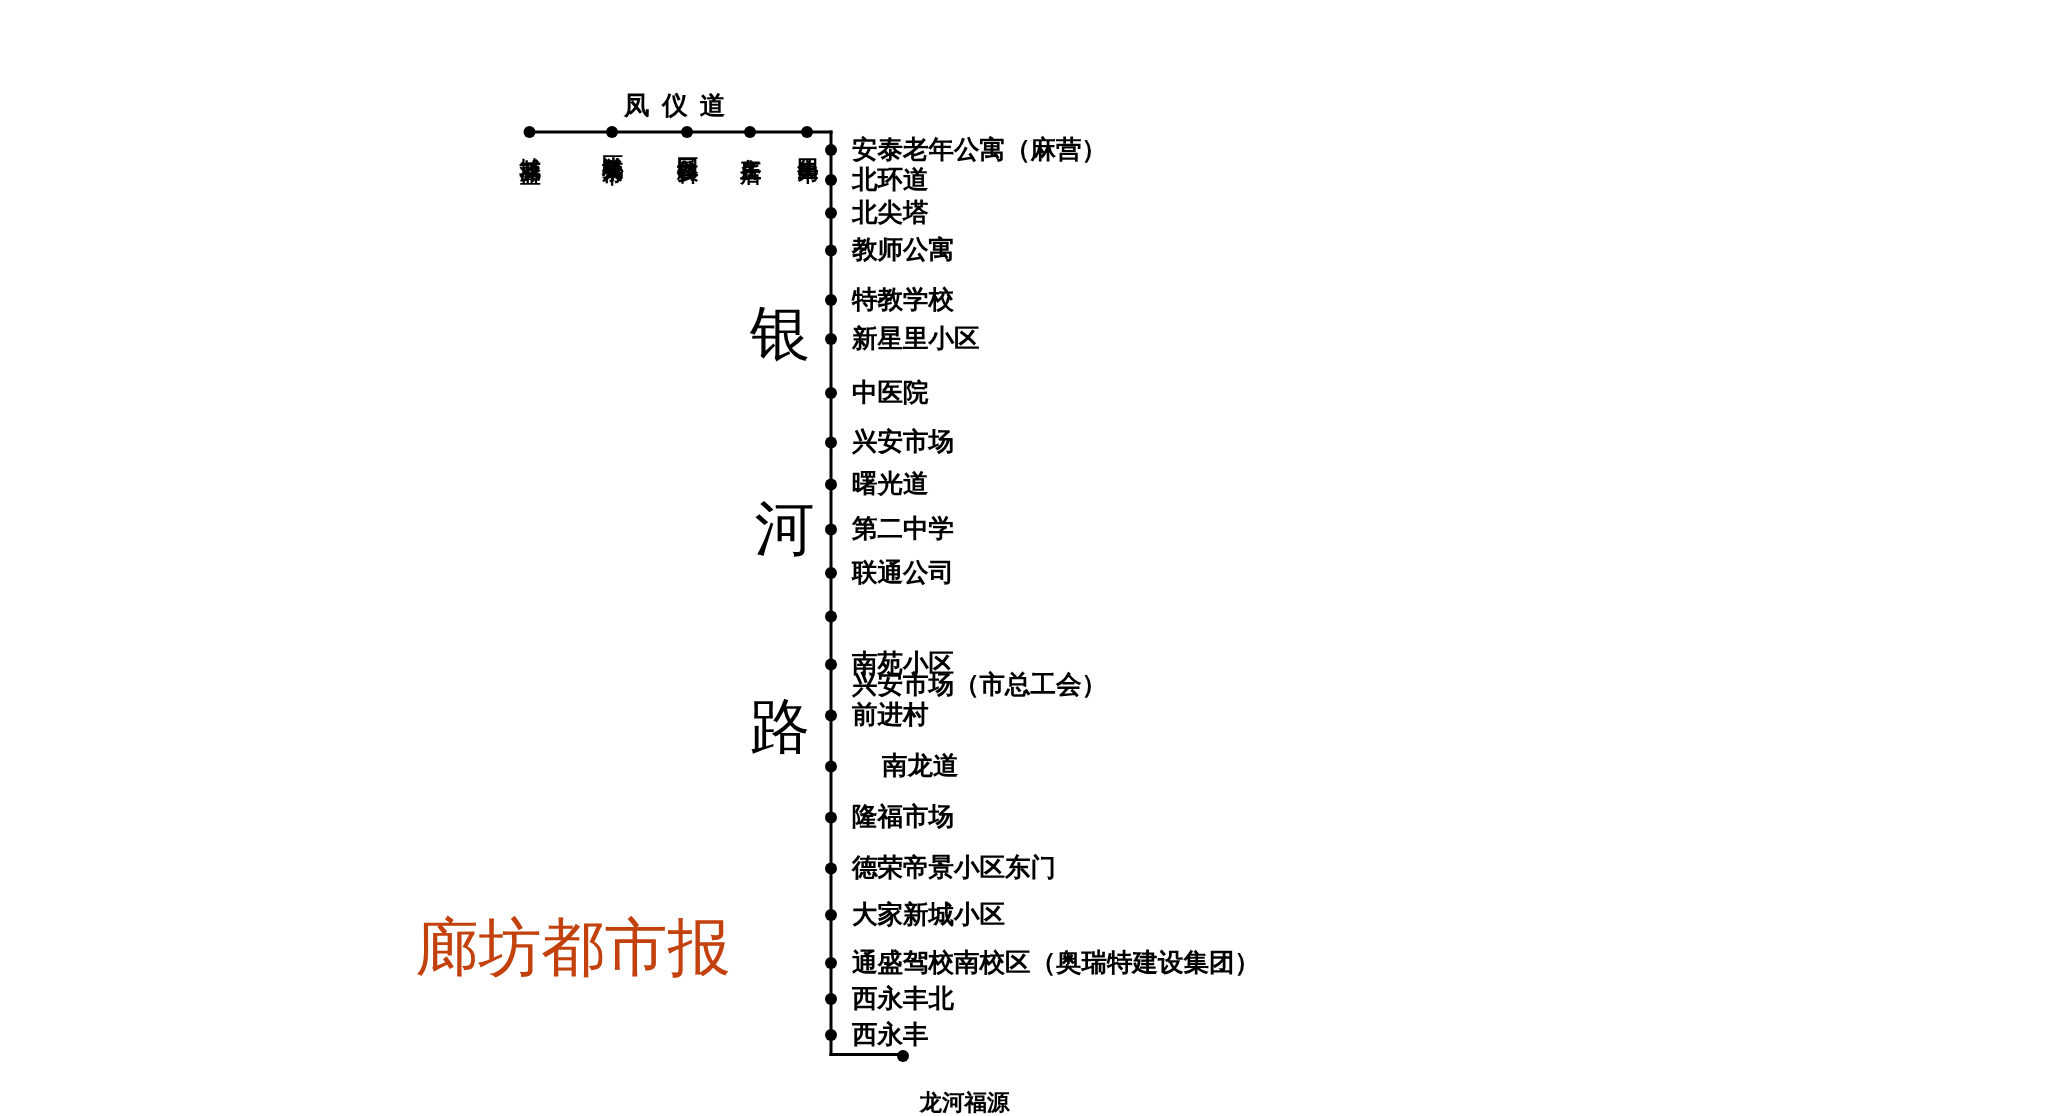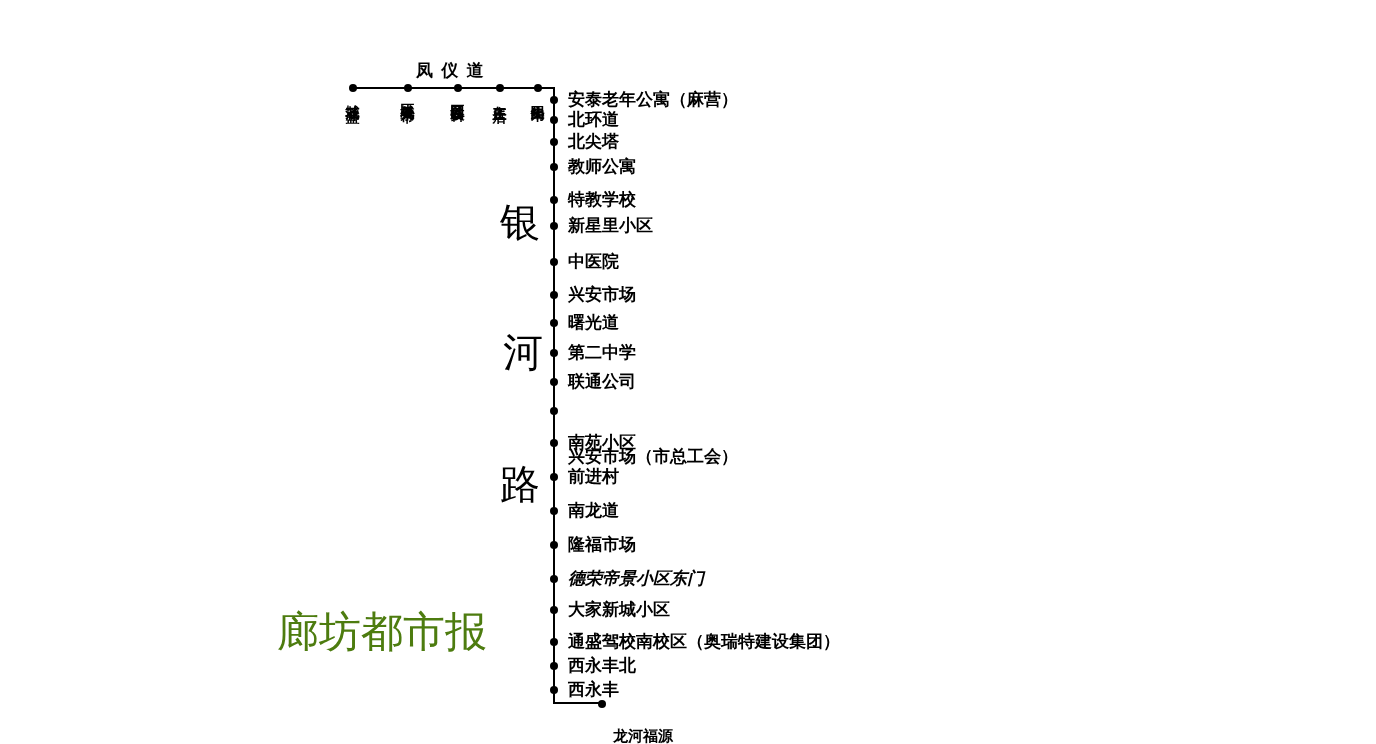--- a/index.html
+++ b/index.html
@@ -75,21 +75,21 @@
     line-height: 15px;
     white-space: nowrap;
   }
   .watermark {
     position: absolute;
     left: 277px;
     top: 604px;
     font-family: "Liberation Sans", "DejaVu Sans", sans-serif;
     font-size: 42px;
     font-weight: normal;
-    color: #4d7c0f;
+    color: #c2410c;
     letter-spacing: 0px;
     white-space: nowrap;
   }
 </style>
 </head>
 <body>
 
 <div id="canvas">
 
 
@@ -134,25 +134,25 @@
       <div class="vstop-label" style="left: 568px; top: 345px;">第二中学</div>
       <div class="stop-dot" style="left: 550px; top: 378px;"></div>
       <div class="vstop-label" style="left: 568px; top: 374px;">联通公司</div>
       <div class="stop-dot" style="left: 550px; top: 407px;"></div>
       <div class="vstop-label" style="left: 568px; top: 403px; margin-top: 46px;">兴安市场（市总工会）</div>
       <div class="stop-dot" style="left: 550px; top: 439px;"></div>
       <div class="vstop-label" style="left: 568px; top: 435px;">南苑小区</div>
       <div class="stop-dot" style="left: 550px; top: 473px;"></div>
       <div class="vstop-label" style="left: 568px; top: 469px;">前进村</div>
       <div class="stop-dot" style="left: 550px; top: 507px;"></div>
-      <div class="vstop-label" style="left: 568px; top: 503px;">南龙道</div>
+      <div class="vstop-label" style="left: 588px; top: 503px;">南龙道</div>
       <div class="stop-dot" style="left: 550px; top: 541px;"></div>
       <div class="vstop-label" style="left: 568px; top: 537px;">隆福市场</div>
       <div class="stop-dot" style="left: 550px; top: 575px;"></div>
-      <div class="vstop-label" style="left: 568px; top: 571px; font-style: italic;">德荣帝景小区东门</div>
+      <div class="vstop-label" style="left: 568px; top: 571px;">德荣帝景小区东门</div>
       <div class="stop-dot" style="left: 550px; top: 606px;"></div>
       <div class="vstop-label" style="left: 568px; top: 602px;">大家新城小区</div>
       <div class="stop-dot" style="left: 550px; top: 638px;"></div>
       <div class="vstop-label" style="left: 568px; top: 634px;">通盛驾校南校区（奥瑞特建设集团）</div>
       <div class="stop-dot" style="left: 550px; top: 662px;"></div>
       <div class="vstop-label" style="left: 568px; top: 658px;">西永丰北</div>
       <div class="stop-dot" style="left: 550px; top: 686px;"></div>
       <div class="vstop-label" style="left: 568px; top: 682px;">西永丰</div>
     </div>
 

